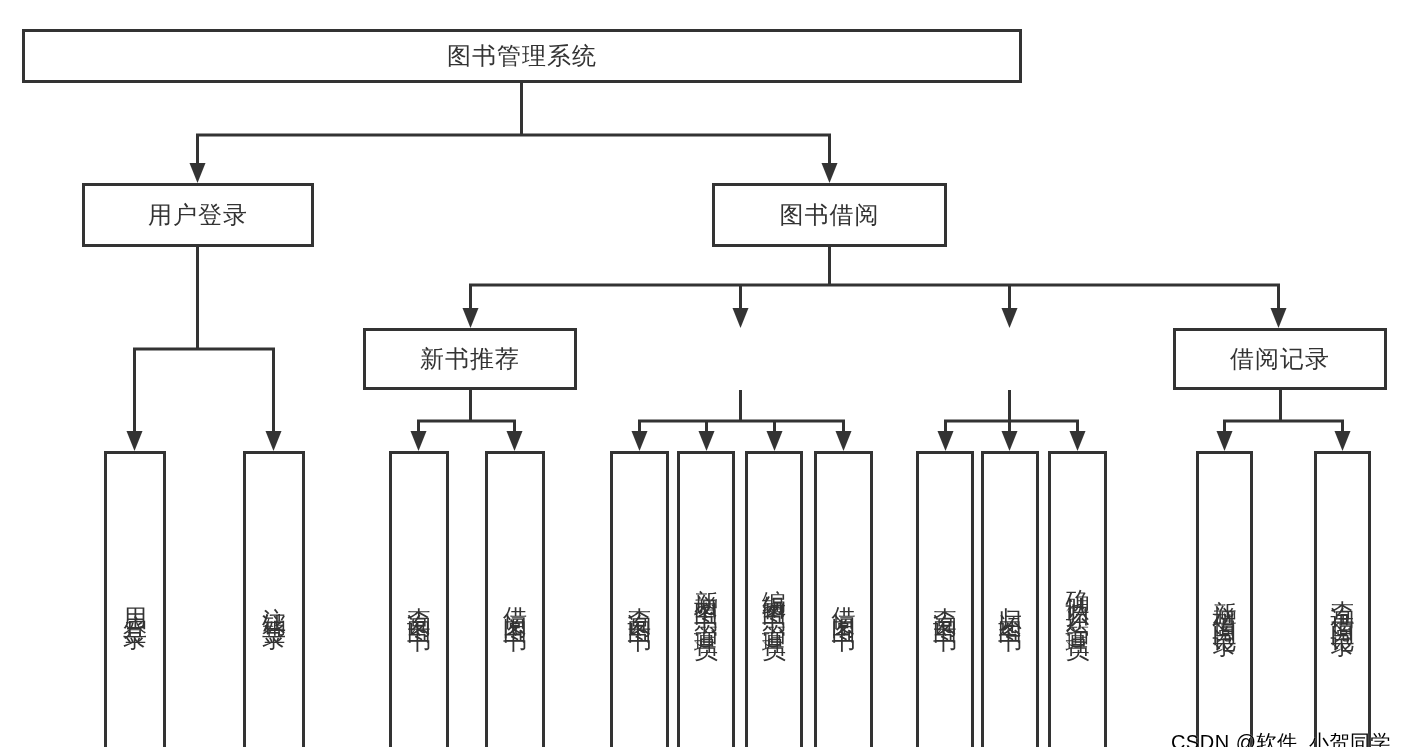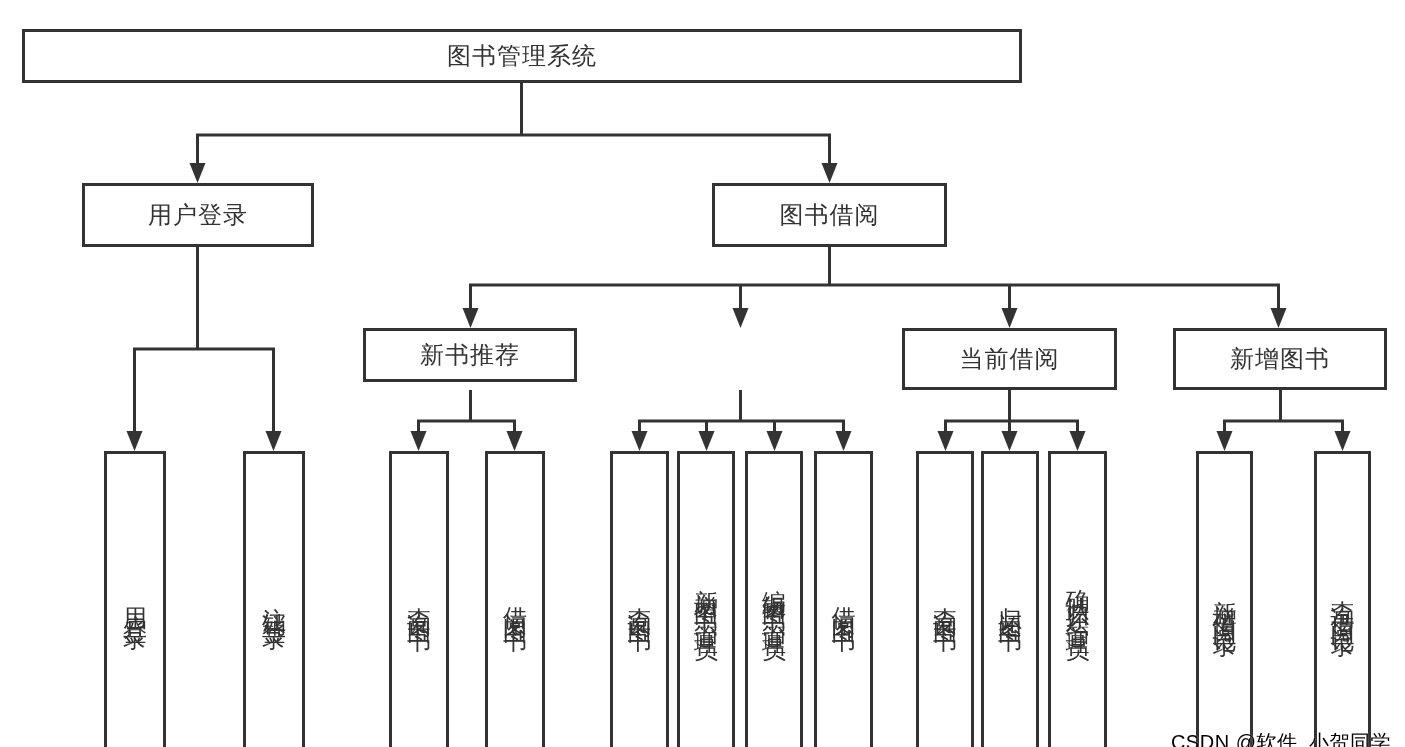--- a/index.html
+++ b/index.html
@@ -120,28 +120,25 @@
     <span>图书管理系统</span>
   </div>
 
   <div class="hbox" style="left:82px;top:168px;width:232px;height:64px">
     <span>用户登录</span>
   </div>
   <div class="hbox" style="left:712px;top:168px;width:235px;height:64px">
     <span>图书借阅</span>
   </div>
 
-  <div class="hbox" style="left:363px;top:313px;width:214px;height:54px">
+  <div class="hbox" style="left:363px;top:313px;width:214px;height:62px">
     <span>新书推荐</span>
   </div>
-  <div class="hbox" style="left:902px;top:313px;width:215px;height:62px">
-    <span>当前借阅</span>
-  </div>
   <div class="hbox" style="left:1173px;top:313px;width:214px;height:62px">
-    <span>新增图书</span>
+    <span>借阅记录</span>
   </div>
 
   <div class="vbox" style="left:104px;top:436px;width:62px;height:301px">
     <span>用户登录</span>
   </div>
   <div class="vbox" style="left:243px;top:436px;width:62px;height:301px">
     <span>注销登录</span>
   </div>
 
   <div class="vbox" style="left:389px;top:436px;width:60px;height:301px">

